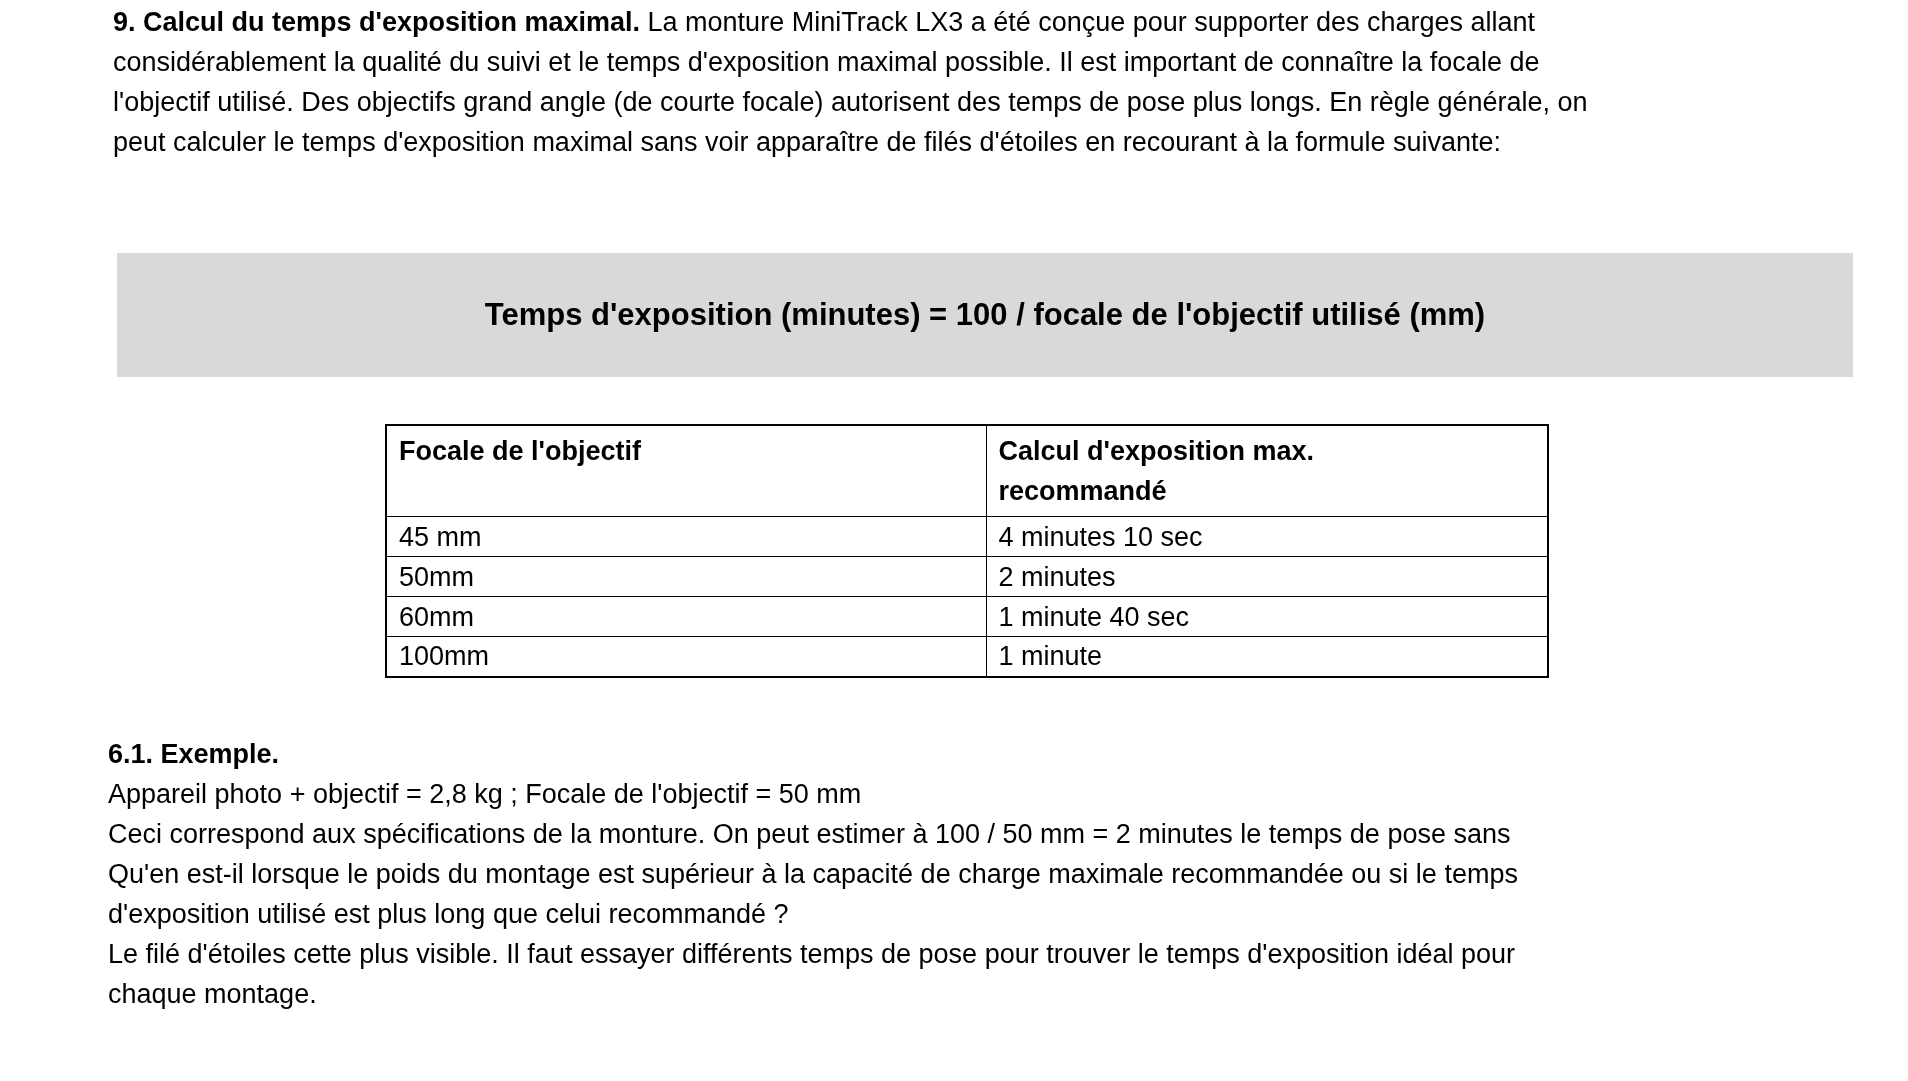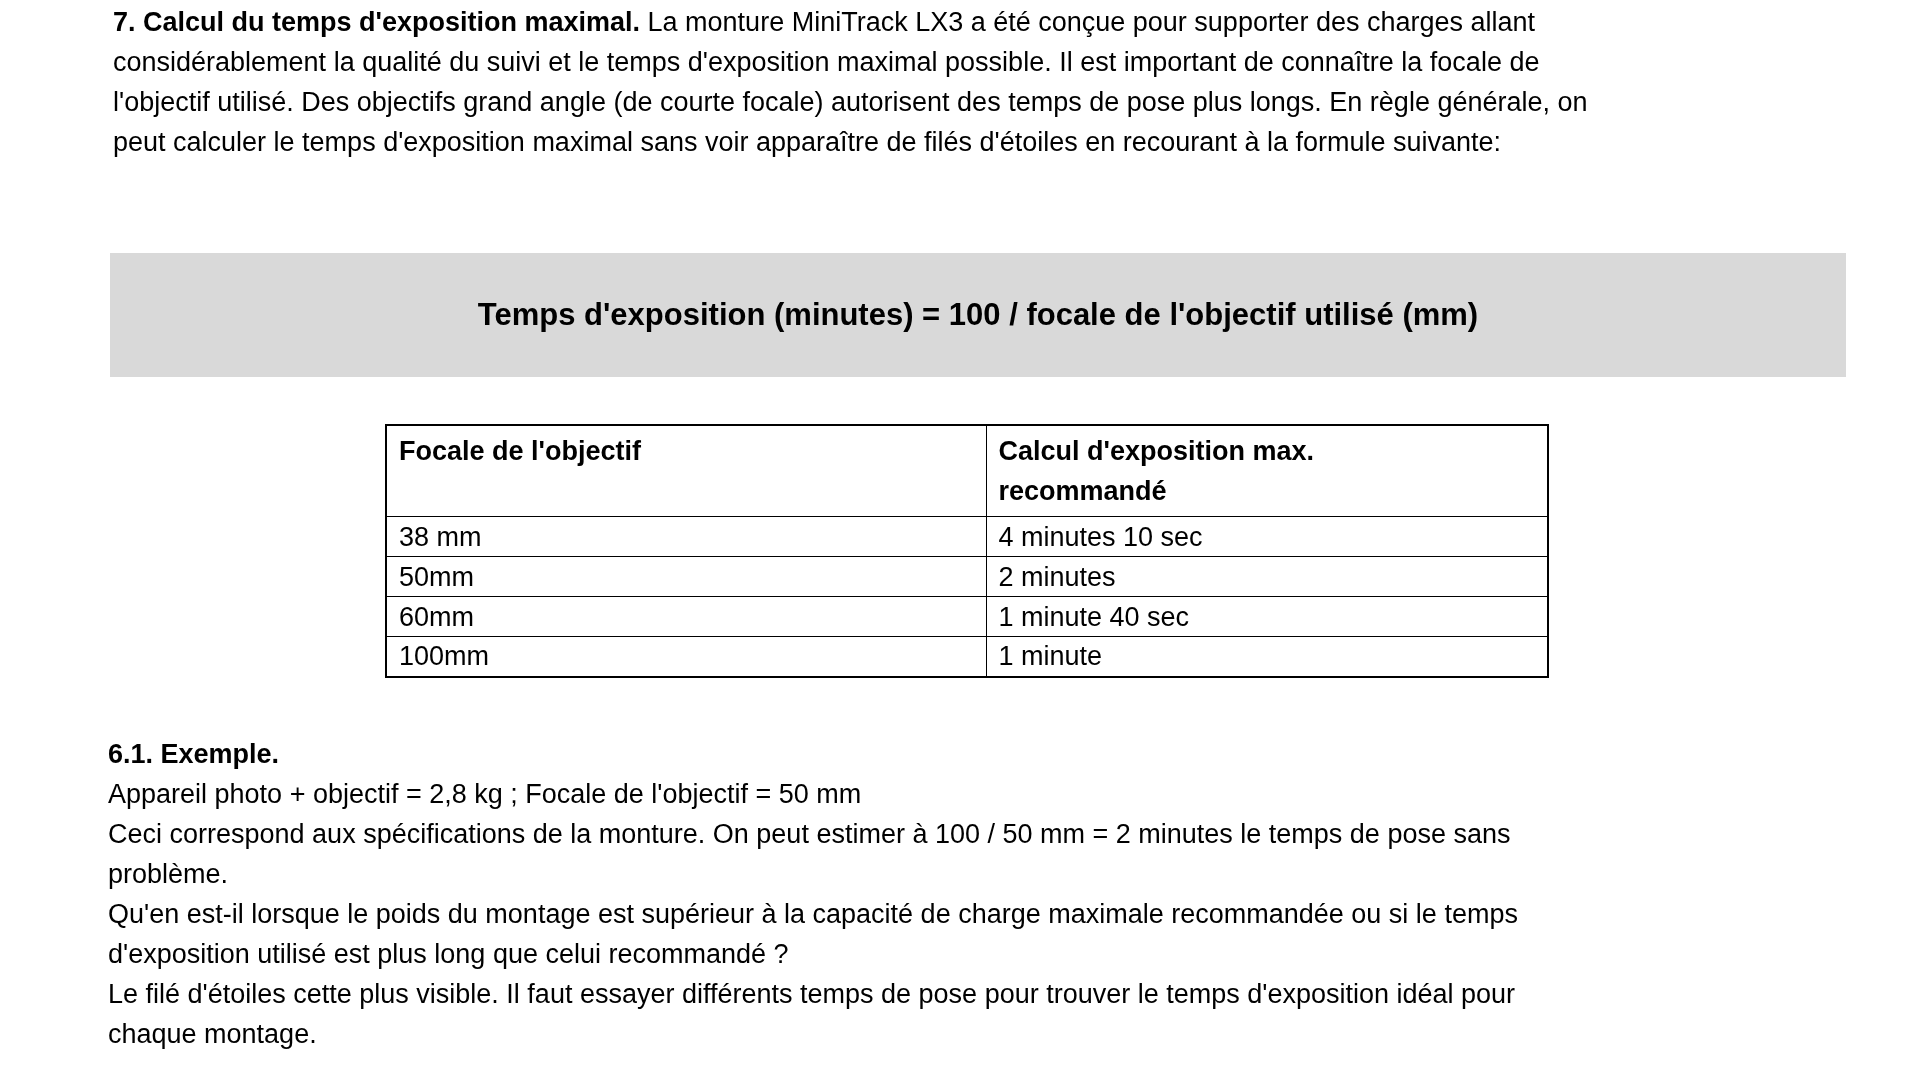--- a/index.html
+++ b/index.html
@@ -22,21 +22,21 @@
   }
   .bold { font-weight: bold; }
 
   .intro {
     position: absolute;
     left: 113px; top: 2px;
   }
 
   .formula-box {
     position: absolute;
-    left: 110px; top: 253px;
+    left: 117px; top: 253px;
     width: 1736px; height: 124px;
     background: #d9d9d9;
     display: flex;
     align-items: center;
     justify-content: center;
   }
   .formula-text {
     font-size: 31px;
     font-weight: bold;
     white-space: nowrap;
@@ -77,21 +77,21 @@
     left: 108px; top: 734px;
   }
 </style>
 </head>
 <body>
 
 <div class="doc">
 
   <div class="intro">
     <div class="textline">
-      <span class="bold">7. Calcul du temps d'exposition maximal.</span><span> La monture MiniTrack LX3 a été conçue pour supporter des charges allant</span>
+      <span class="bold">9. Calcul du temps d'exposition maximal.</span><span> La monture MiniTrack LX3 a été conçue pour supporter des charges allant</span>
     </div>
     <div class="textline">considérablement la qualité du suivi et le temps d'exposition maximal possible. Il est important de connaître la focale de</div>
     <div class="textline">l'objectif utilisé. Des objectifs grand angle (de courte focale) autorisent des temps de pose plus longs. En règle générale, on</div>
     <div class="textline">peut calculer le temps d'exposition maximal sans voir apparaître de filés d'étoiles en recourant à la formule suivante:</div>
   </div>
 
   <div class="formula-box">
     <div class="formula-text">Temps d'exposition (minutes) = 100 / focale de l'objectif utilisé (mm)</div>
   </div>
 
@@ -104,21 +104,21 @@
       <tr>
         <th>Focale de l'objectif</th>
         <th>
           <div>Calcul d'exposition max.</div>
           <div>recommandé</div>
         </th>
       </tr>
     </thead>
     <tbody>
       <tr>
-        <td>38 mm</td>
+        <td>45 mm</td>
         <td>4 minutes 10 sec</td>
       </tr>
       <tr>
         <td>50mm</td>
         <td>2 minutes</td>
       </tr>
       <tr>
         <td>60mm</td>
         <td>1 minute 40 sec</td>
       </tr>
@@ -126,20 +126,19 @@
         <td>100mm</td>
         <td>1 minute</td>
       </tr>
     </tbody>
   </table>
 
   <div class="example">
     <div class="textline bold">6.1. Exemple.</div>
     <div class="textline">Appareil photo + objectif = 2,8 kg ; Focale de l'objectif = 50 mm</div>
     <div class="textline">Ceci correspond aux spécifications de la monture. On peut estimer à 100 / 50 mm = 2 minutes le temps de pose sans</div>
-    <div class="textline">problème.</div>
     <div class="textline">Qu'en est-il lorsque le poids du montage est supérieur à la capacité de charge maximale recommandée ou si le temps</div>
     <div class="textline">d'exposition utilisé est plus long que celui recommandé ?</div>
     <div class="textline">Le filé d'étoiles cette plus visible. Il faut essayer différents temps de pose pour trouver le temps d'exposition idéal pour</div>
     <div class="textline">chaque montage.</div>
   </div>
 
 </div>
 
 </body></html>

